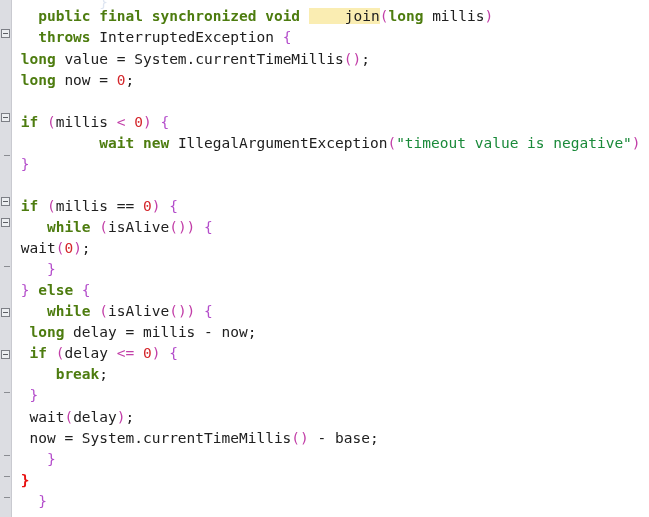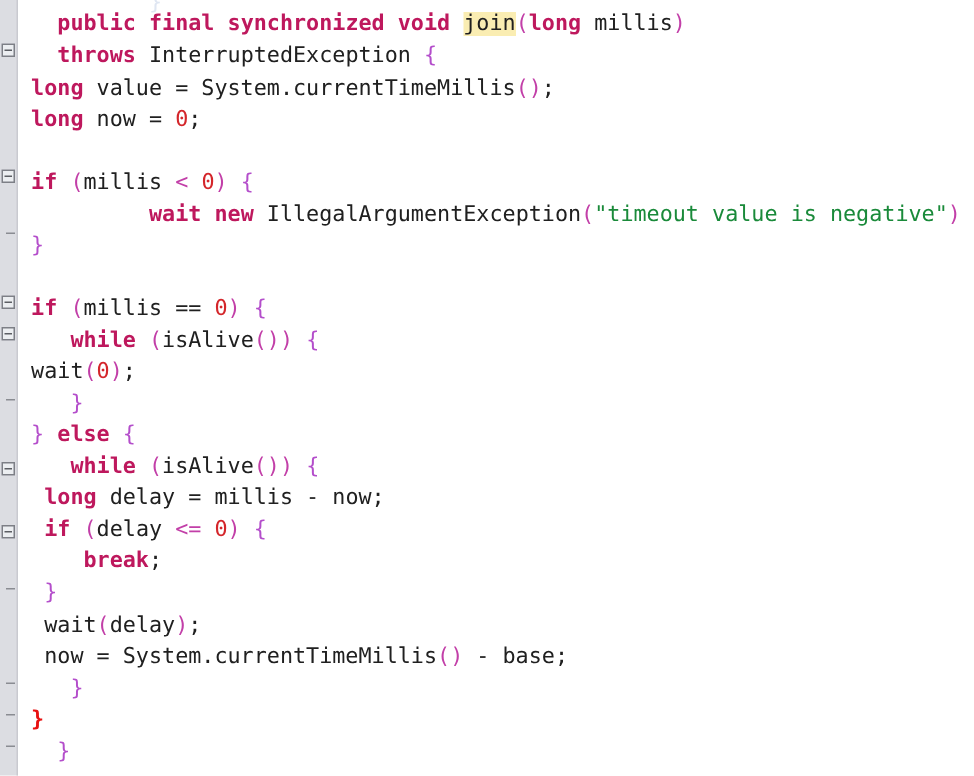--- a/index.html
+++ b/index.html
@@ -73,29 +73,29 @@
     width: 640px;
     height: 21px;
     line-height: 21px;
     font-size: 14.5px;
     white-space: pre;
     font-family: "DejaVu Sans Mono", "Liberation Mono", monospace;
     letter-spacing: 0px;
   }
 
   
-  .kw      { color: #be185d; font-weight: bold; }   
+  .kw      { color: #4d7c0f; font-weight: bold; }   
   .plain   { color: #202020; }                       
   .paren   { color: #c23fa8; }                       
   .brace   { color: #b44ecb; }                       
   .brace-hl{ color: #e81010; font-weight: bold; }    
   .num     { color: #d4262b; }                       
   .str     { color: #1a8a3a; }                       
   .op      { color: #c23fa8; }                       
-  .hl      { background: #faedb2; }                  
+  .hl      { background: #faedb2; padding-left: 36px; }                  
   .faint   { color: #dfe6f2; }                       
 </style>
 </head>
 <body>
 
 <div id="editor">
 
   <div id="gutter">
       <div class="fold-marker" style="top: 29px;"></div>
       <div class="fold-marker" style="top: 113px;"></div>

